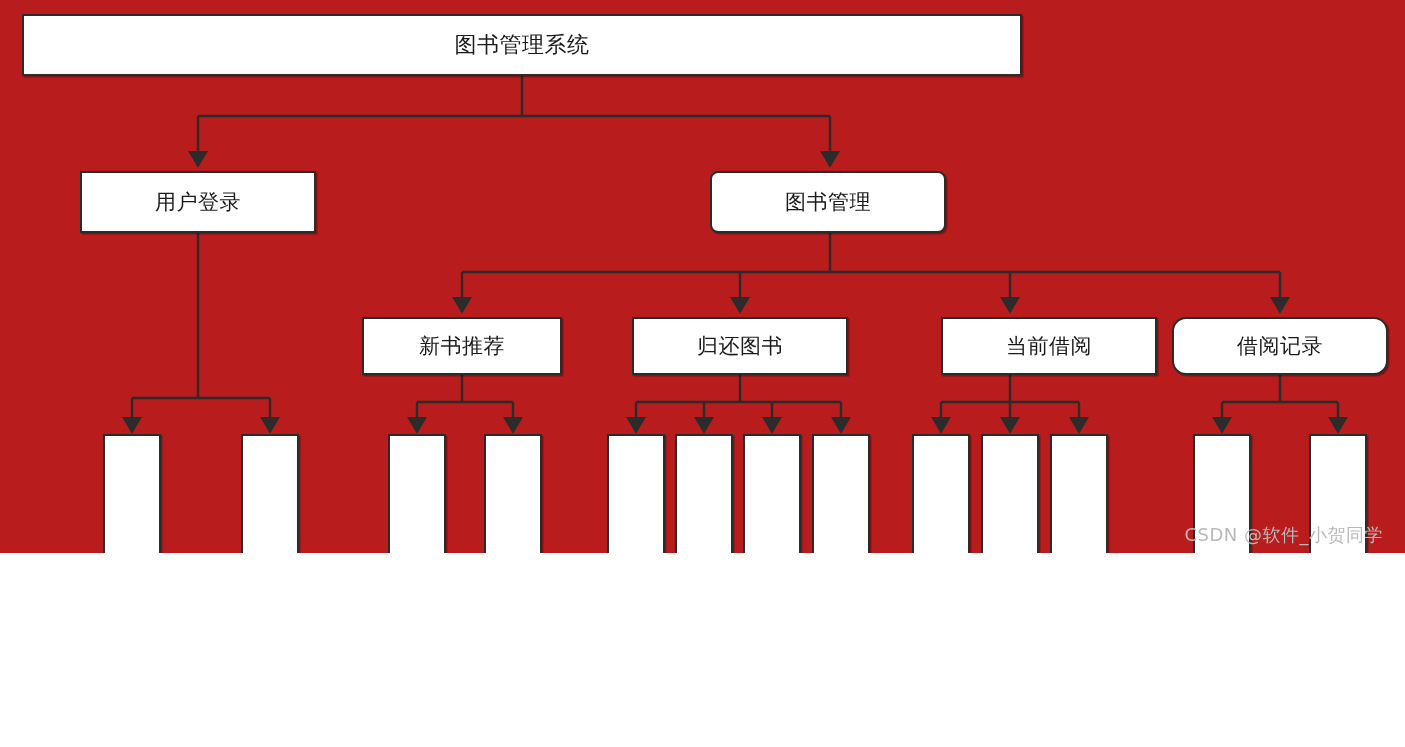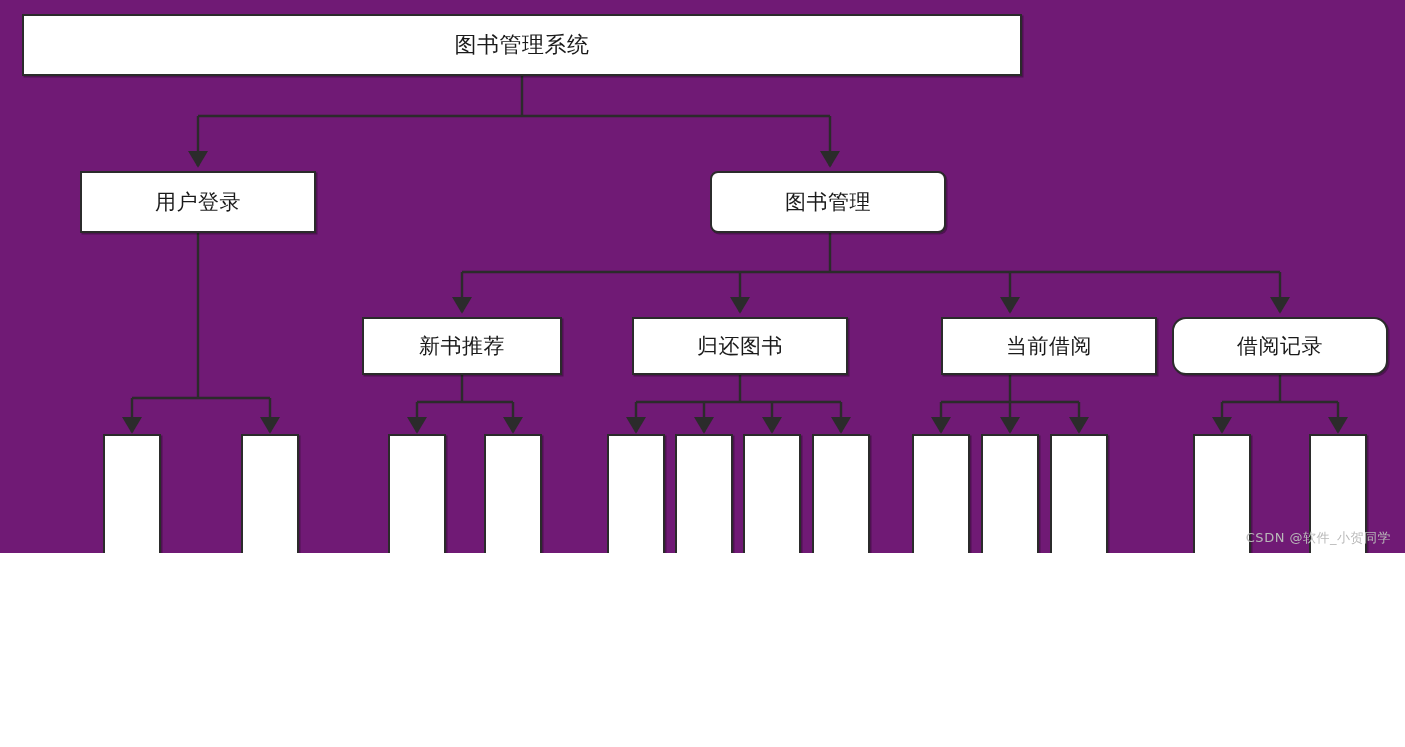--- a/index.html
+++ b/index.html
@@ -7,21 +7,21 @@
     padding: 0;
     background: #ffffff;
   }
   body {
     font-family: "DejaVu Sans", "Liberation Sans", sans-serif;
   }
   #canvas {
     position: relative;
     width: 1405px;
     height: 553px;
-    background: #701a75;
+    background: #b91c1c;
     overflow: hidden;
   }
   #wires {
     position: absolute;
     left: 0;
     top: 0;
     width: 1405px;
     height: 747px;
   }
   .node {
@@ -45,23 +45,23 @@
   .node-v {
     writing-mode: vertical-rl;
     text-orientation: upright;
     font-size: 21px;
     line-height: 1.22;
     letter-spacing: 1px;
     text-align: center;
   }
   .watermark {
     position: absolute;
-    right: 14px;
+    right: 22px;
     bottom: 6px;
-    font-size: 13px;
+    font-size: 18px;
     color: #b9b9b9;
     letter-spacing: 0.5px;
     white-space: nowrap;
     pointer-events: none;
     margin-left: 40px;
   }
 </style>
 </head>
 <body>
 

